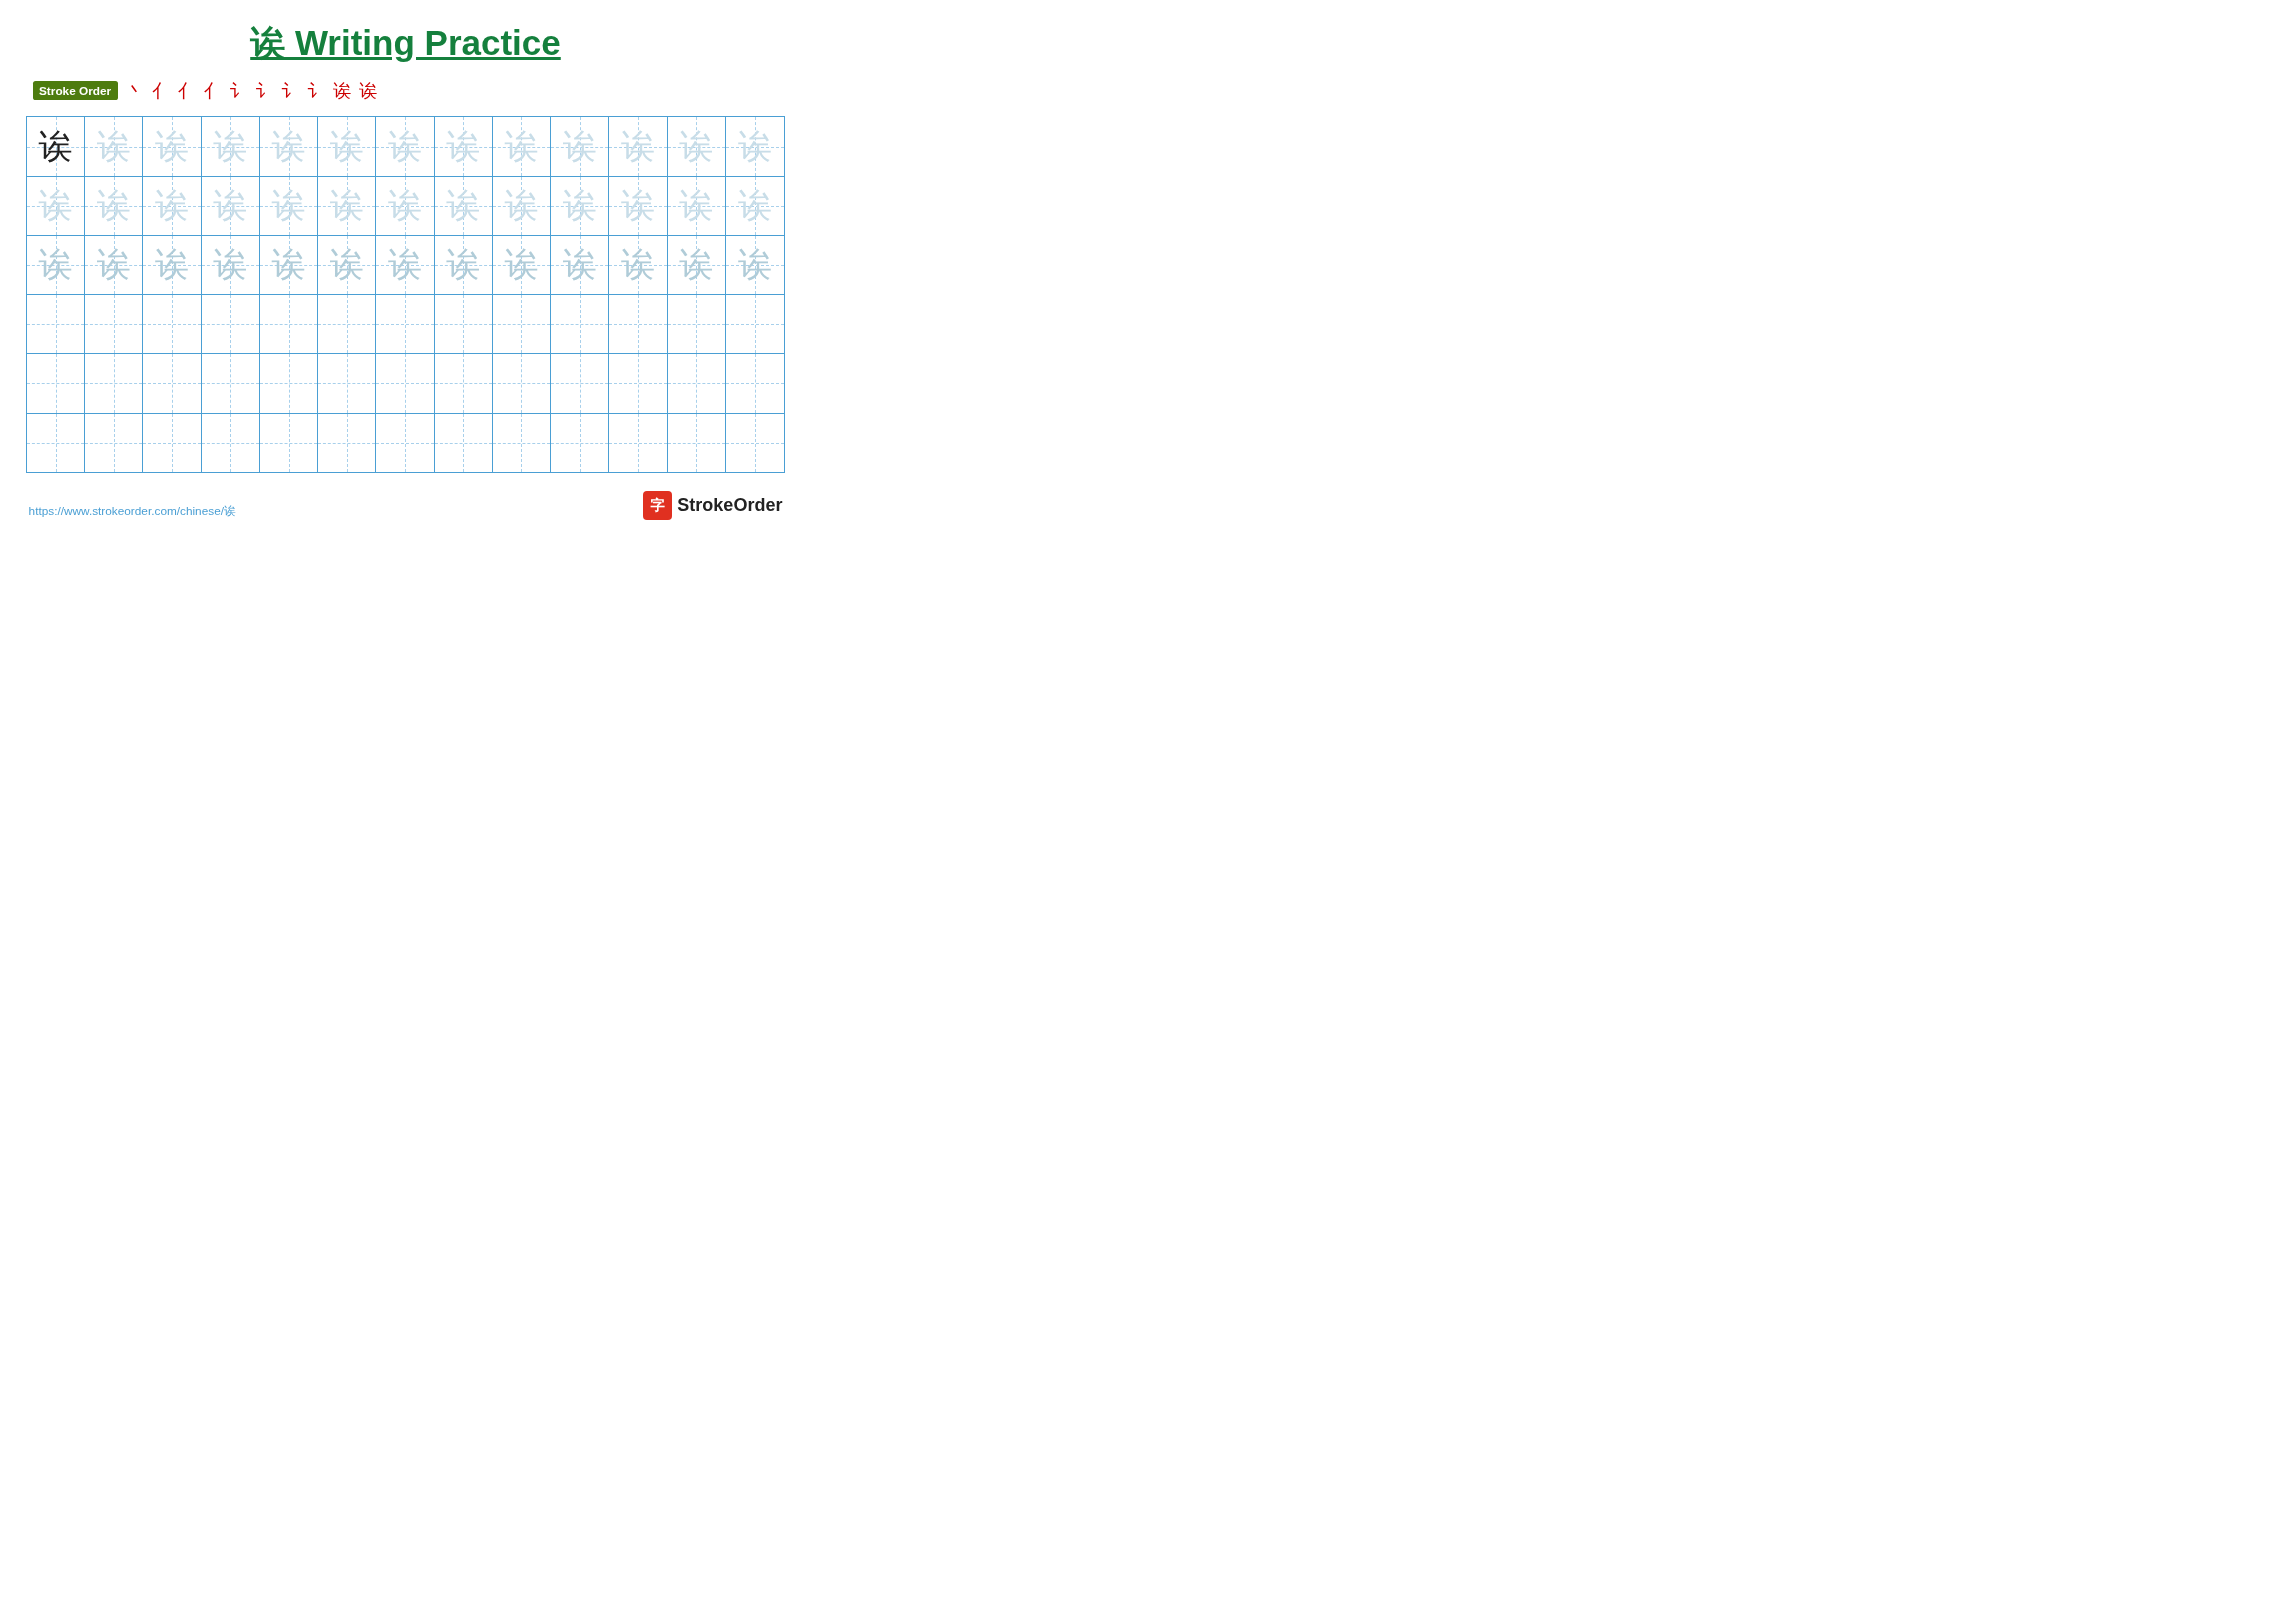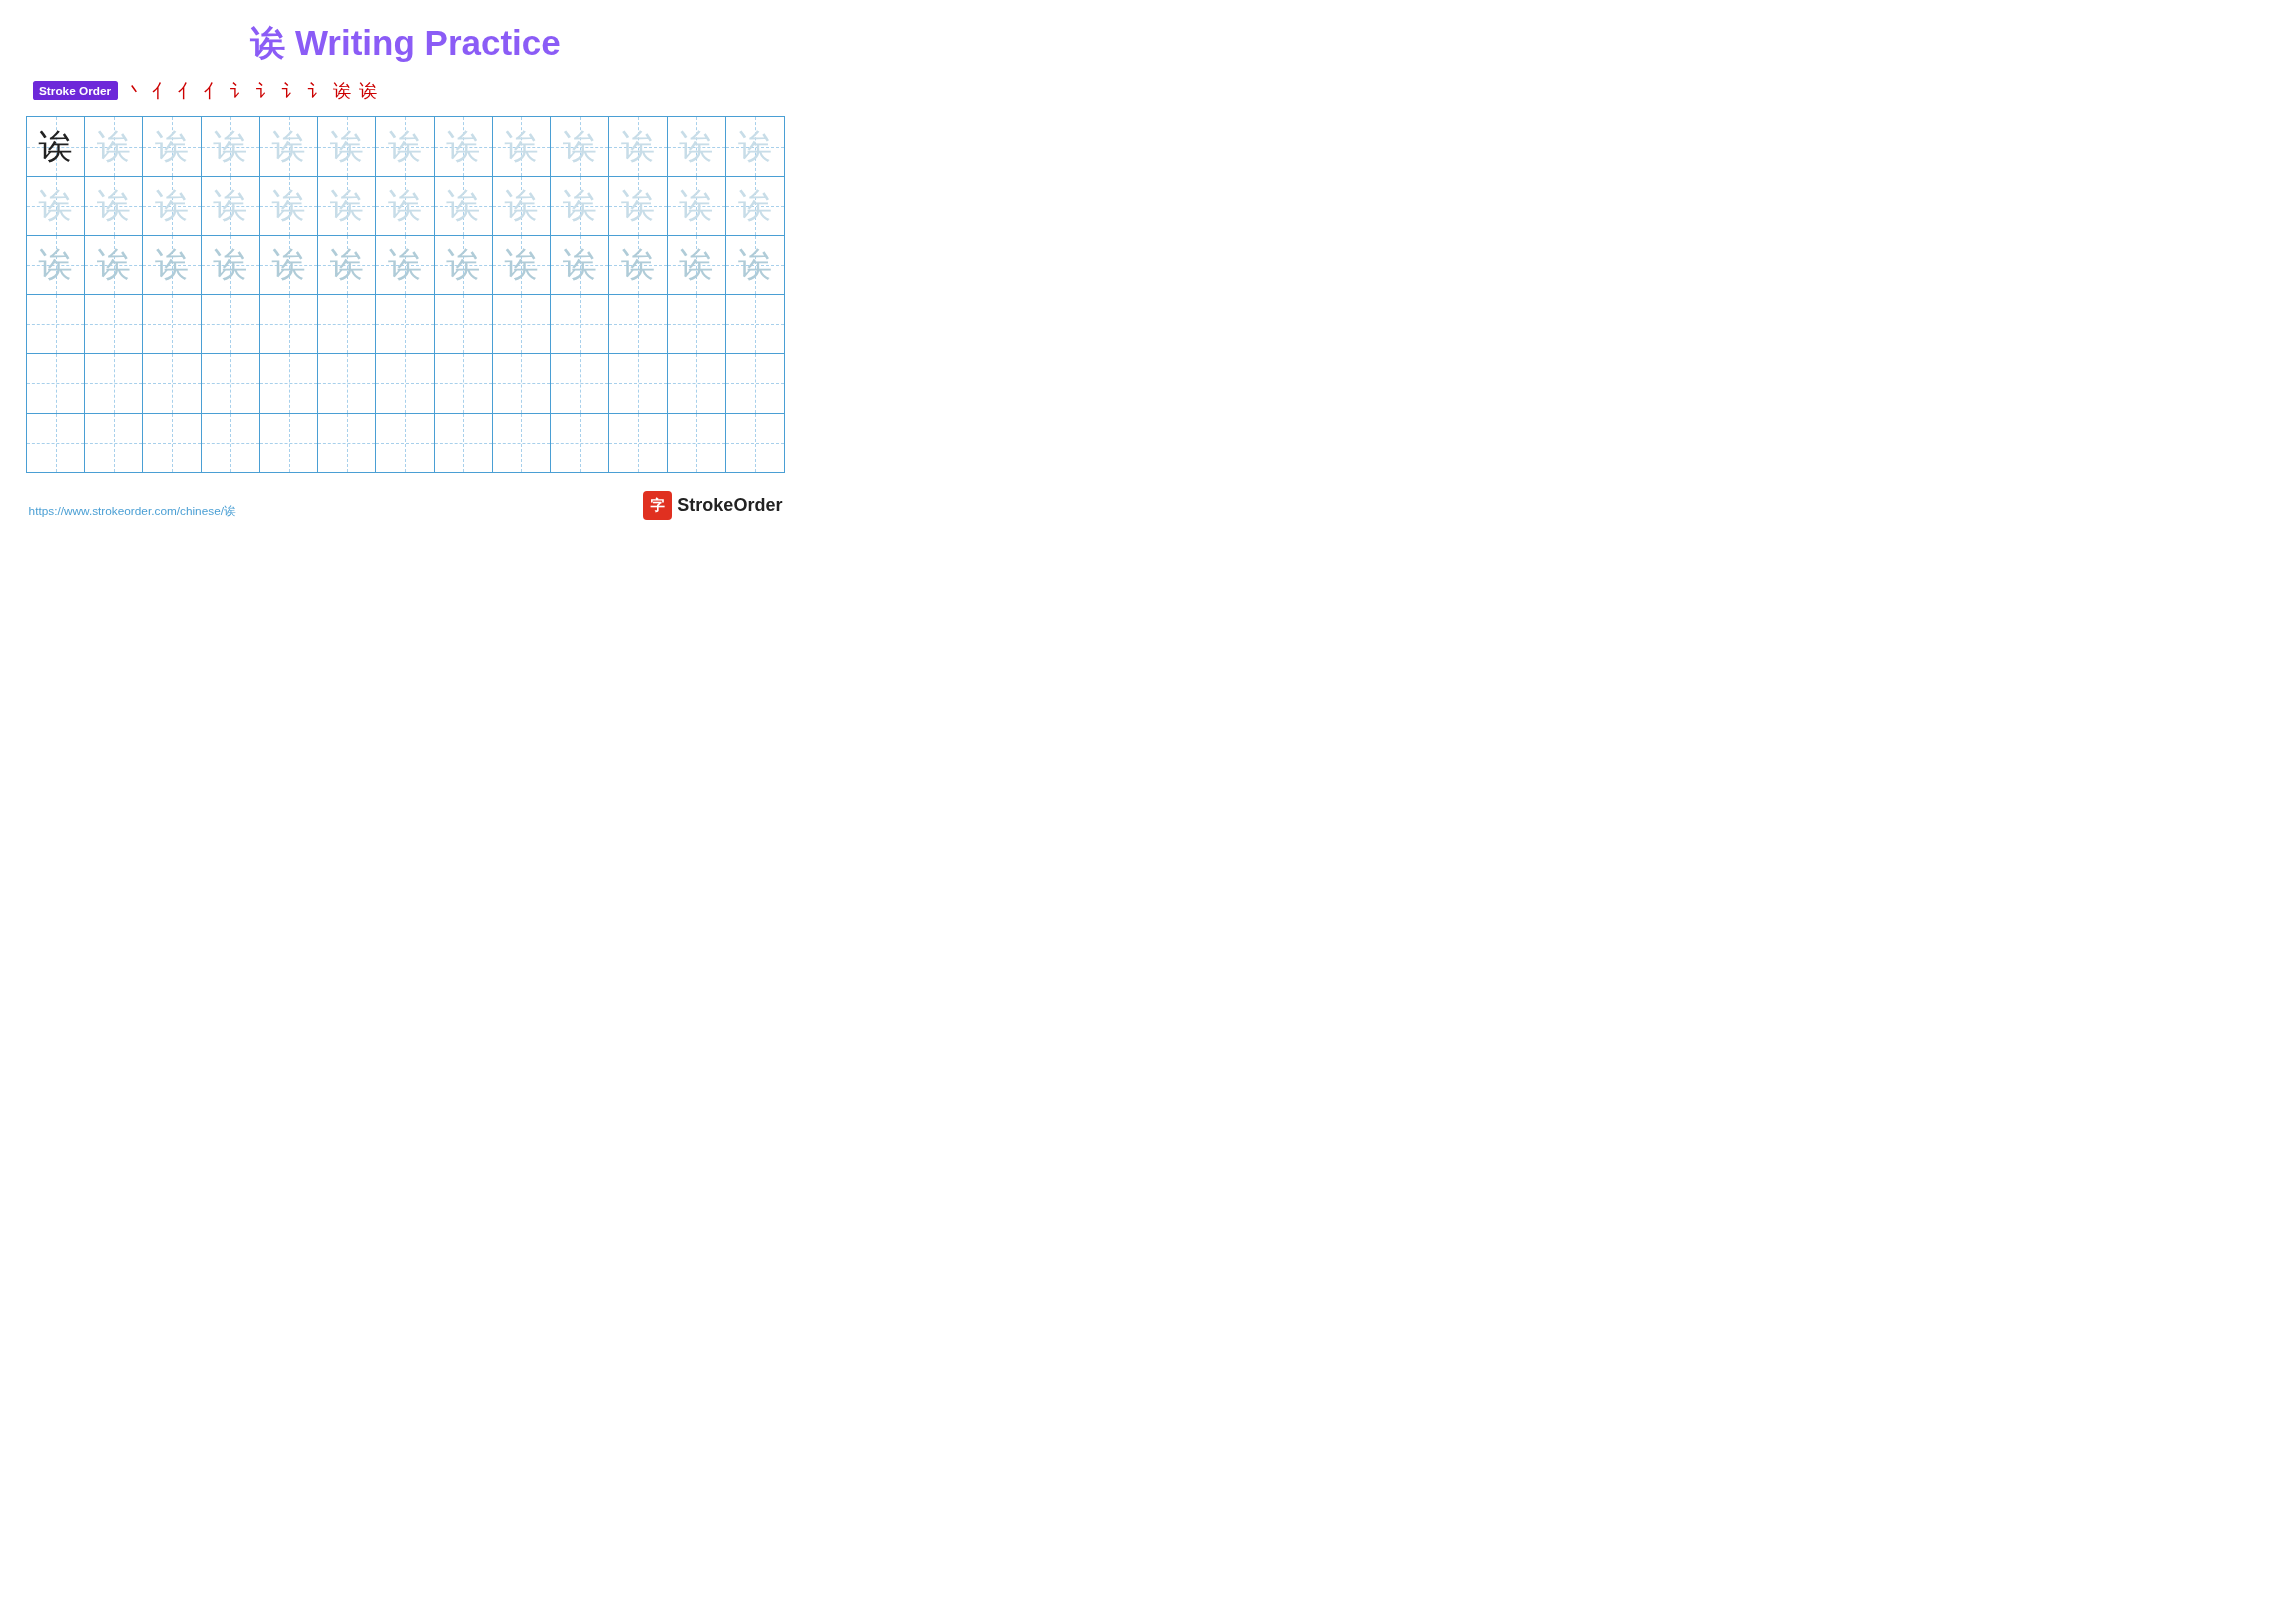--- a/index.html
+++ b/index.html
@@ -10,36 +10,37 @@
       min-height: 574px;
       padding: 19.6px 26px;
       position: relative;
     }
 
     
     .title {
       text-align: center;
       font-size: 35px;
       font-weight: bold;
-      color: #8b5cf6;
+      color: #15803d;
       margin-bottom: 11.8px;
       font-family: sans-serif;
+      text-decoration: underline;
     }
 
     
     .stroke-order-row {
       display: flex;
       align-items: center;
       gap: 6.5px;
       margin-bottom: 13px;
       padding-left: 6.5px;
     }
 
     .stroke-order-badge {
-      background: #6d28d9;
+      background: #4d7c0f;
       color: #fff;
       font-size: 11.8px;
       font-weight: bold;
       padding: 2.6px 6.5px;
       border-radius: 2.6px;
       font-family: sans-serif;
       white-space: nowrap;
     }
 
     .stroke-steps {

